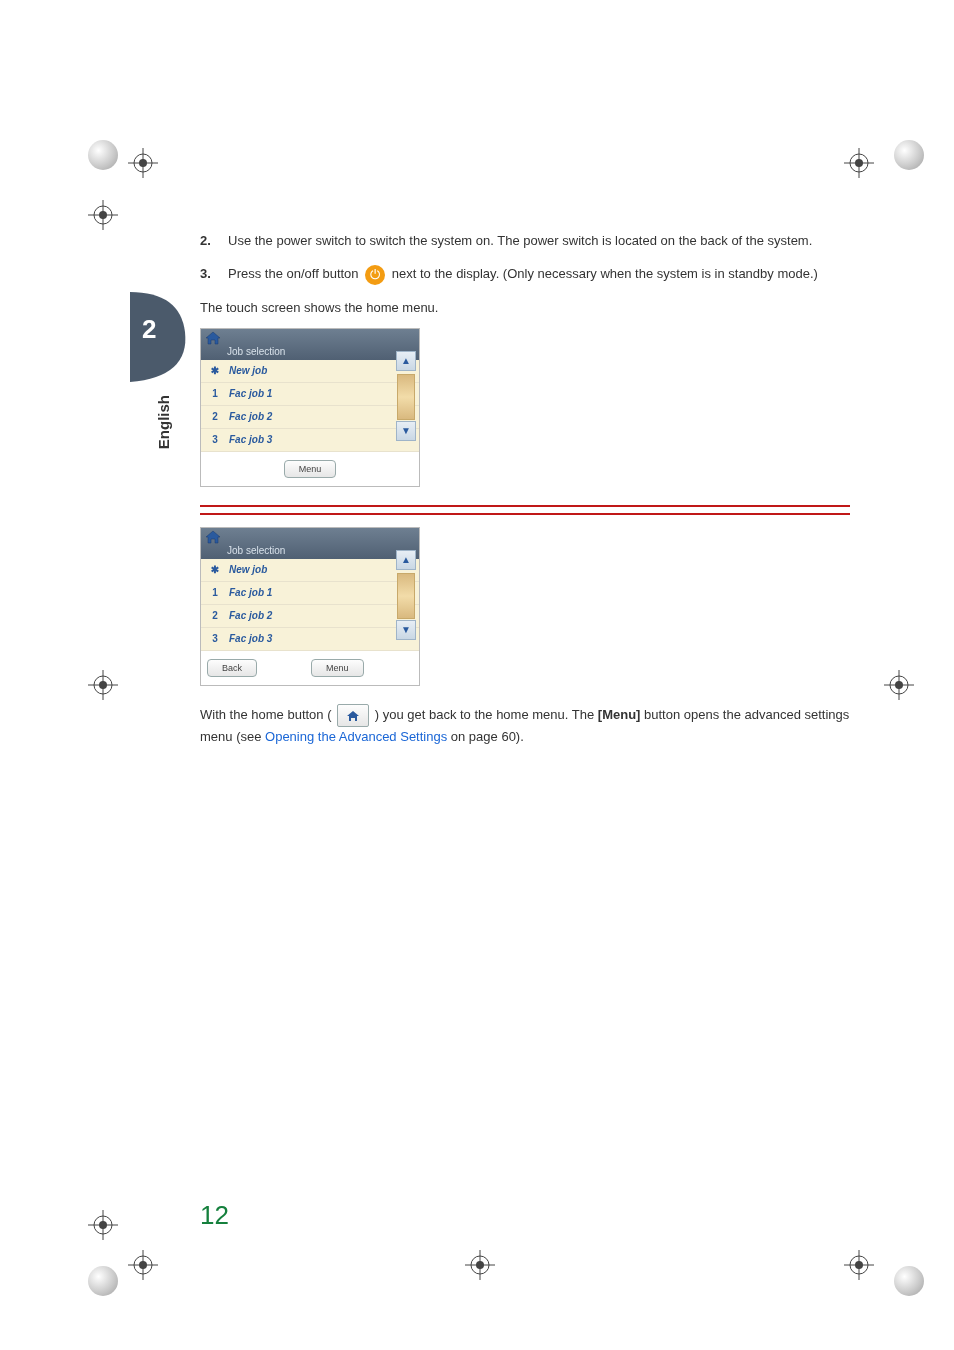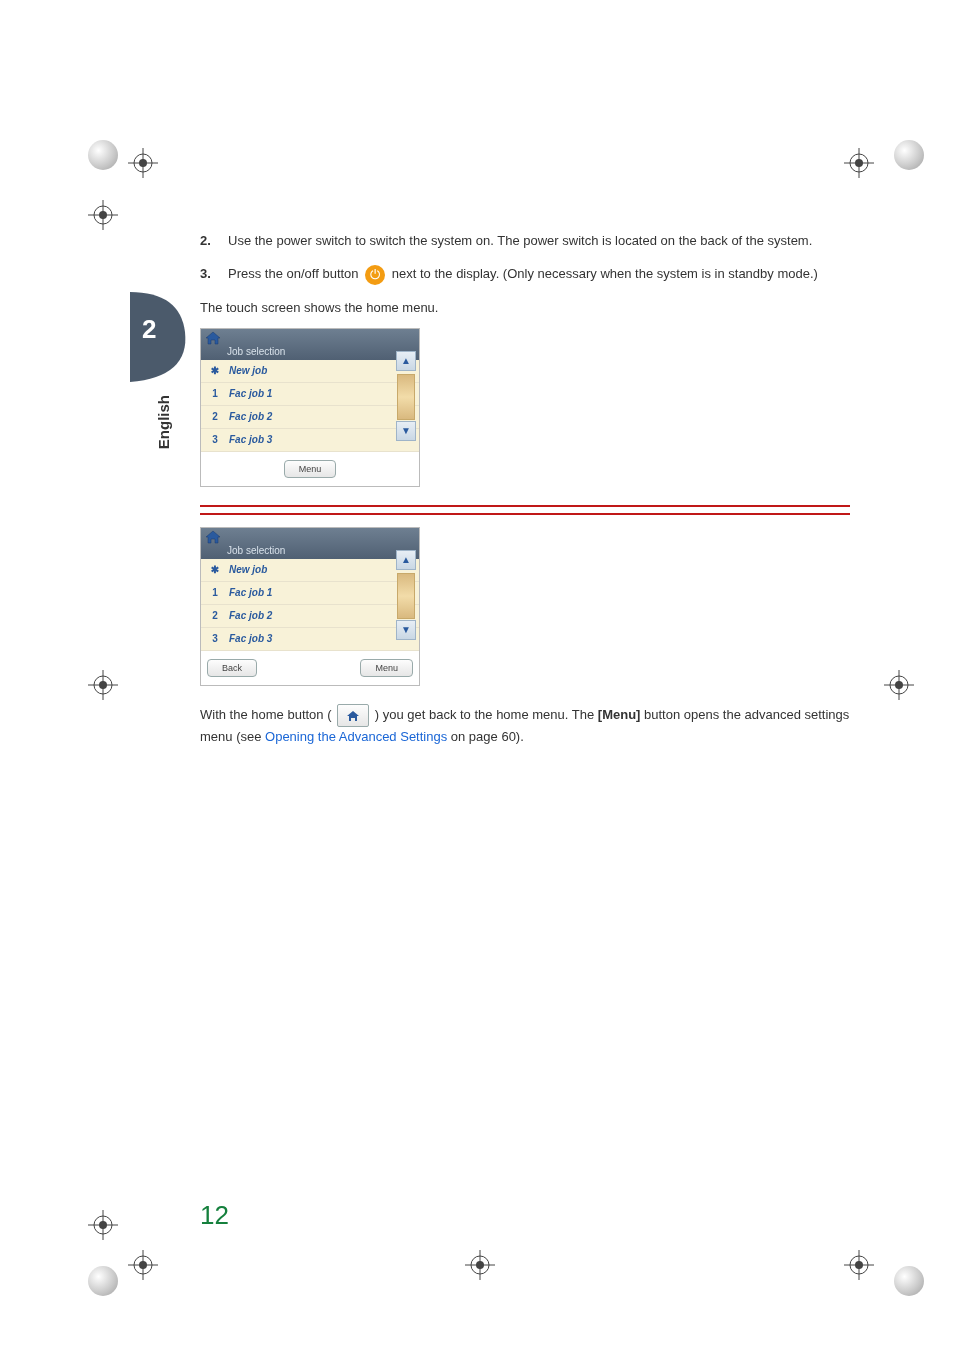--- a/index.html
+++ b/index.html
@@ -138,21 +138,21 @@
     background:#fff;
   }
   .ts-btn{
     font-size:9px;
     padding:3px 14px;
     border:1px solid #9aa;
     background:linear-gradient(#fdfdfd,#e6e6e6);
     border-radius:4px;
     color:#444;
   }
-  .ts-foot.left{justify-content:space-between;}
+  .ts-foot.left{justify-content:flex-start;}
   .ts-foot .back{margin-right:20px;}
 
   
   .hr-red{
     height:2px;background:#c01818;margin:6px 0 6px 0;
   }
   .heading{
     font-size:20px;
     font-weight:bold;
     color:#333;

